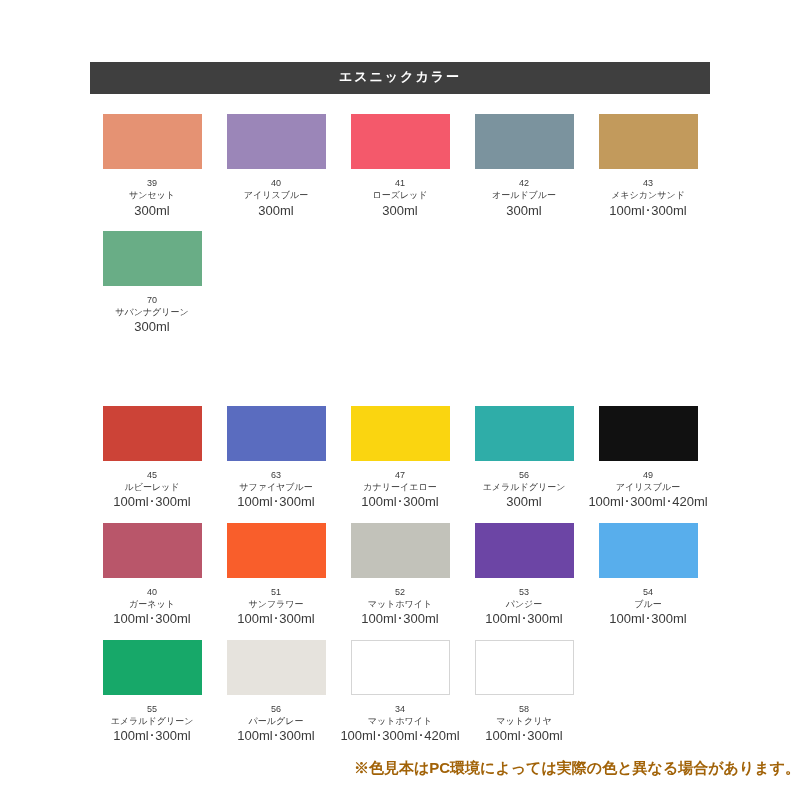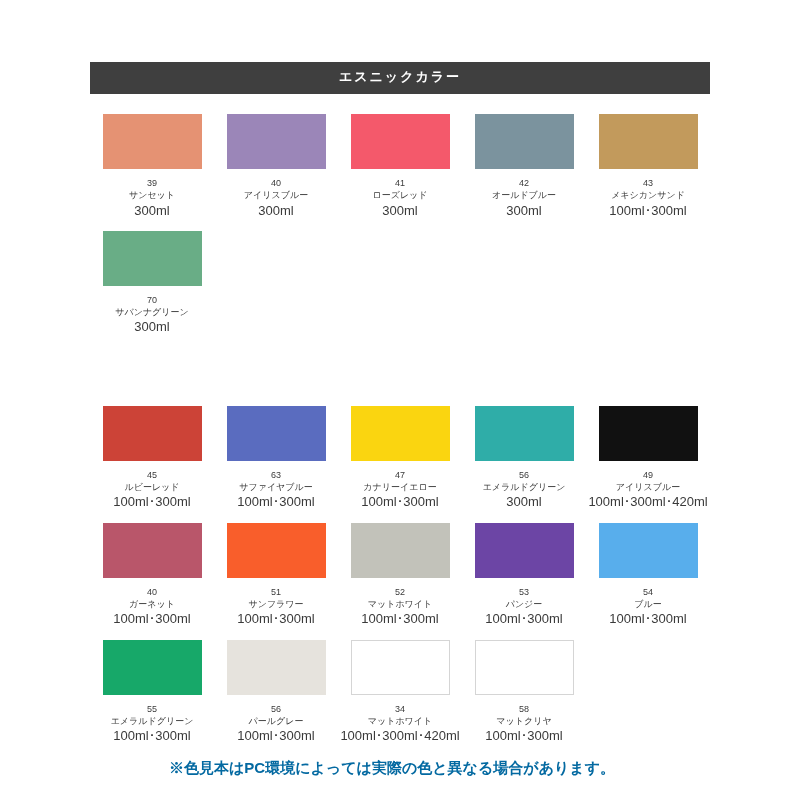--- a/index.html
+++ b/index.html
@@ -75,26 +75,26 @@
   }
   .swatch-vol {
     font-size: 13px;
     color: #3a3a3a;
     line-height: 1.35;
     text-align: center;
   }
   .footnote {
     position: absolute;
     left: 0;
-    right: 16px;
+    right: 0;
     bottom: 22px;
-    text-align: center;
+    text-align: right;
     font-size: 15px;
     font-weight: bold;
-    color: #0369a1;
+    color: #a16207;
   }
 </style>
 </head>
 <body>
 
 <div class="page">
 
   <div class="sec1-wrap">
     <div class="section">
       <div class="section-header">エスニックカラー</div>

